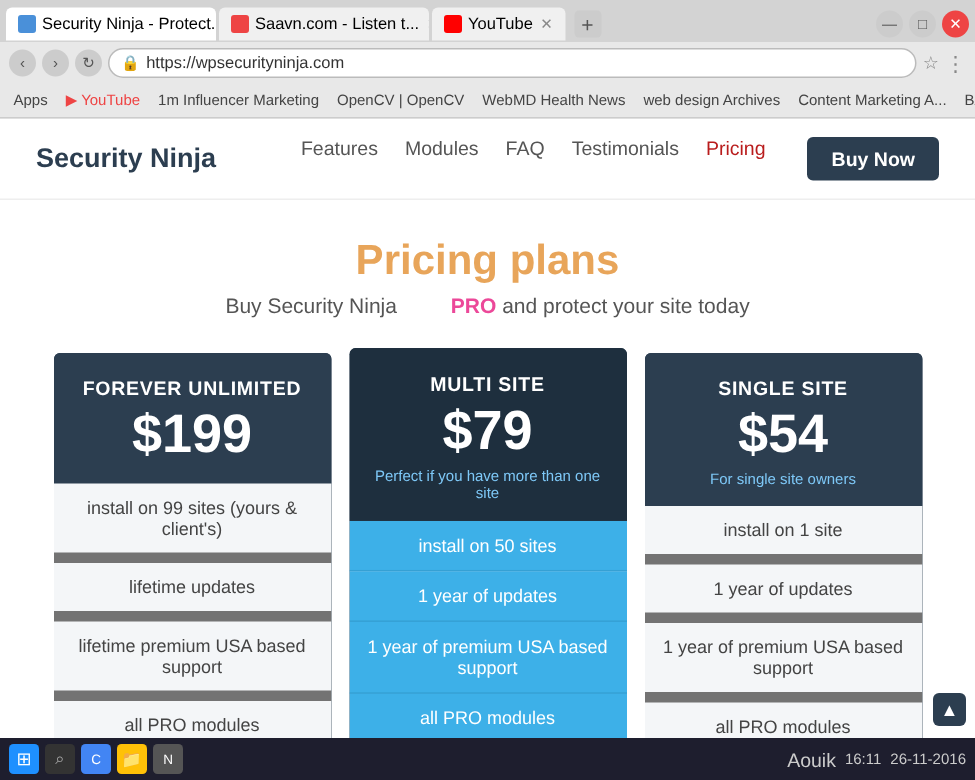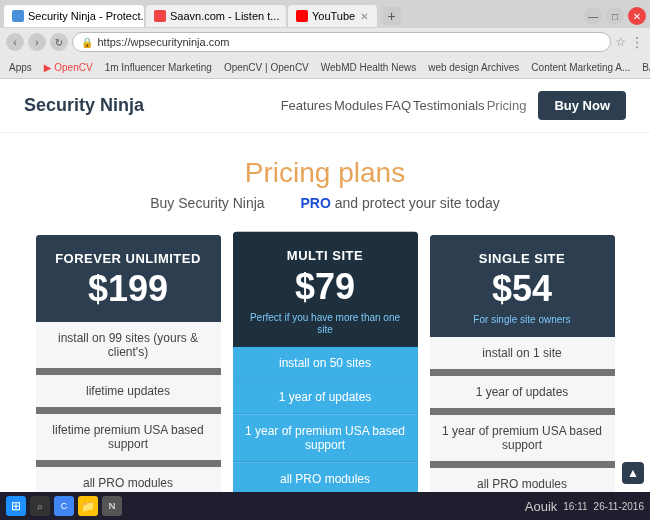--- a/index.html
+++ b/index.html
@@ -145,34 +145,34 @@
 
     .site-logo {
       font-size: 18px;
       font-weight: bold;
       color: #2c3e50;
       flex: 1;
     }
 
     .nav-links {
       display: flex;
-      align-items: center;
-      gap: 2px;
+      align-items: flex-start;
+      gap: 18px;
       font-size: 13px;
       color: #555;
     }
 
     .nav-link {
       color: #555;
       text-decoration: none;
       cursor: pointer;
     }
 
     .nav-link.active {
-      color: #737373;
+      color: #b91c1c;
     }
 
     .buy-now-btn {
       background: #2c3e50;
       color: #fff;
       border: none;
       border-radius: 4px;
       padding: 7px 16px;
       font-size: 13px;
       cursor: pointer;
@@ -183,31 +183,31 @@
     
     .pricing-section {
       padding: 24px 20px 20px;
       text-align: center;
     }
 
     .pricing-title {
       font-size: 28px;
       color: #e8a55a;
       margin-bottom: 6px;
-      font-weight: normal;
+      font-weight: bold;
     }
 
     .pricing-subtitle {
       font-size: 14px;
       color: #555;
       margin-bottom: 24px;
     }
 
     .pricing-subtitle strong {
-      color: #1d4ed8;
+      color: #ec4899;
       margin-left: 32px;
     }
 
     
     .cards-container {
       display: flex;
       gap: 12px;
       justify-content: center;
     }
 
@@ -380,21 +380,21 @@
     <div class="url-bar">
       <span class="lock-icon">🔒</span>
       <span>https://wpsecurityninja.com</span>
     </div>
     <div class="bookmark-btn">☆</div>
     <div class="bookmark-btn" style="font-size:14px;">⋮</div>
   </div>
 
   <div class="bookmarks-bar">
     <span class="bookmark-item">Apps</span>
-    <span class="bookmark-item" style="color:#e44;">▶ OpenCV</span>
+    <span class="bookmark-item" style="color:#e44;">▶ YouTube</span>
     <span class="bookmark-item">1m Influencer Marketing</span>
     <span class="bookmark-item">OpenCV | OpenCV</span>
     <span class="bookmark-item">WebMD Health News</span>
     <span class="bookmark-item">web design Archives</span>
     <span class="bookmark-item">Content Marketing A...</span>
     <span class="bookmark-item">BARKER | A New Yor...</span>
 
   </div>
 </div>
 

